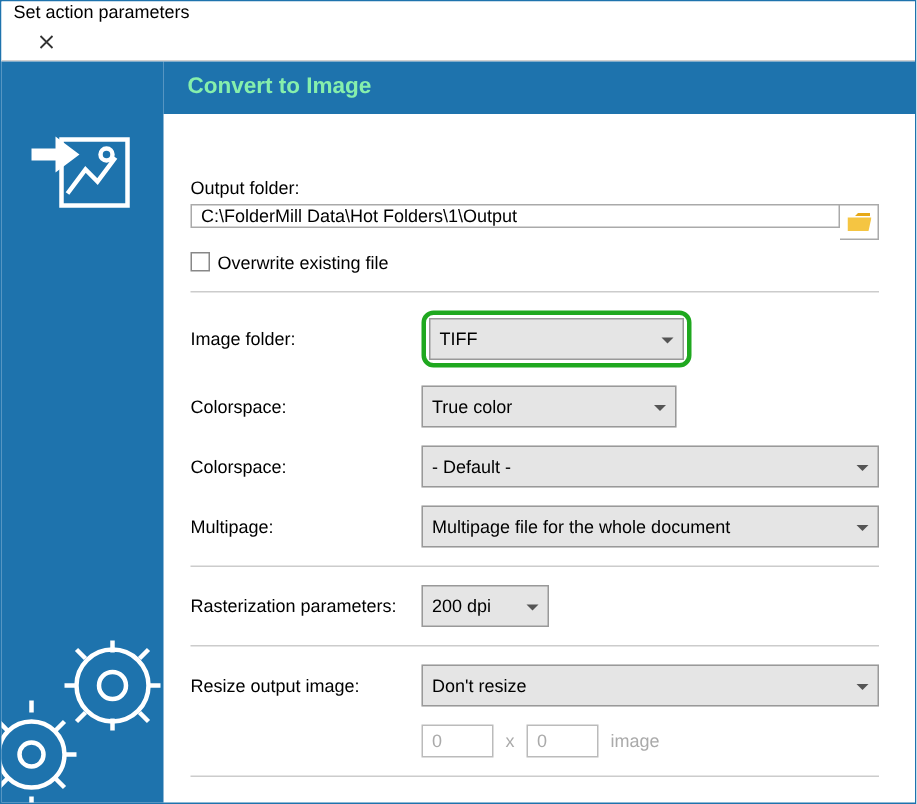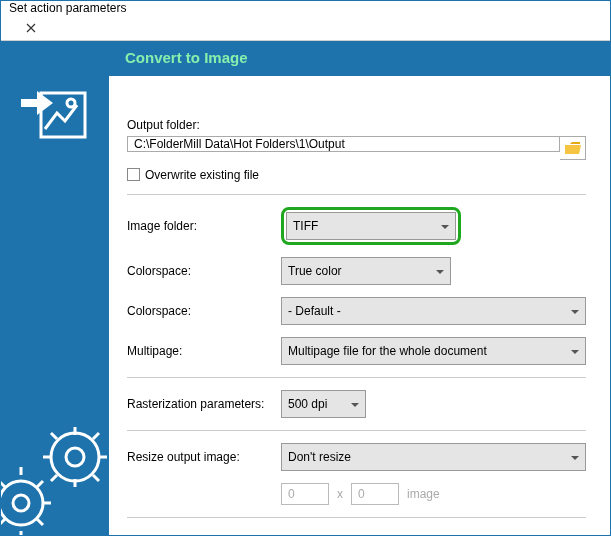--- a/index.html
+++ b/index.html
@@ -287,21 +287,21 @@
           <div class="select w-full">
             <span>Multipage file for the whole document</span>
           </div>
         </div>
 
         <hr class="sep">
 
         <div class="form-row">
           <div class="form-label">Rasterization parameters:</div>
           <div class="select w-85">
-            <span>500 dpi</span>
+            <span>200 dpi</span>
           </div>
         </div>
 
         <hr class="sep">
 
         <div class="form-row">
           <div class="form-label">Resize output image:</div>
           <div class="select w-full">
             <span>Don't resize</span>
           </div>

